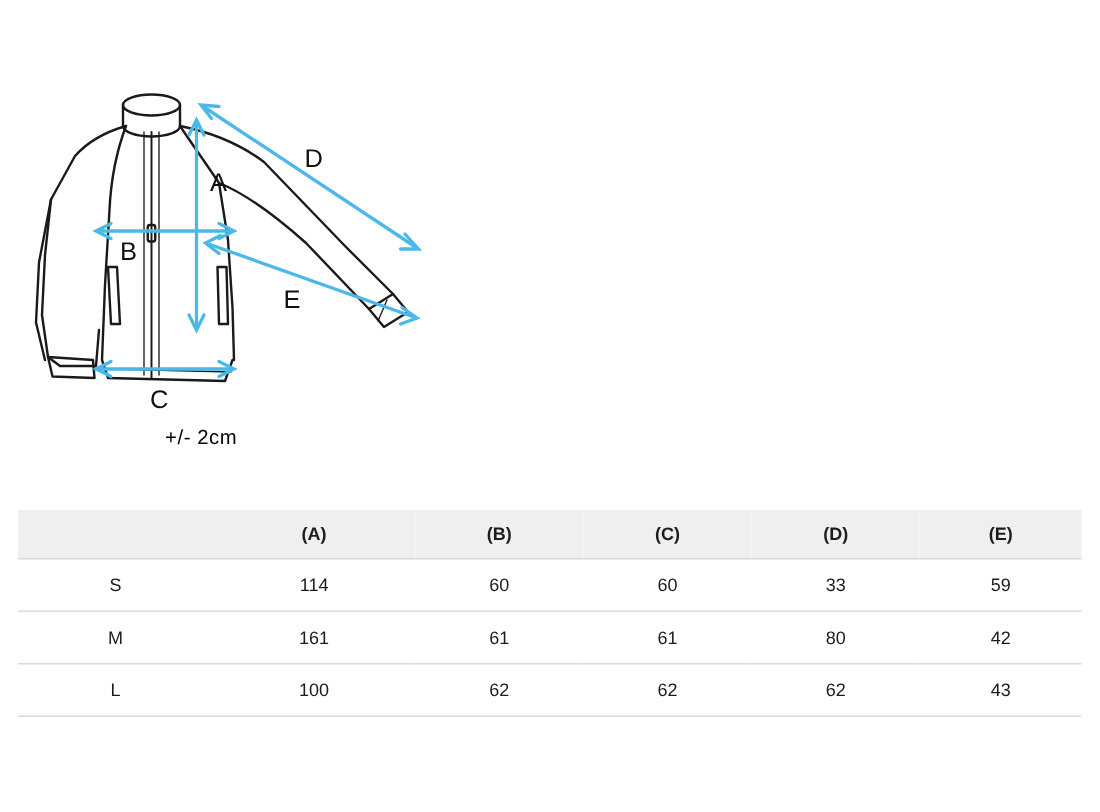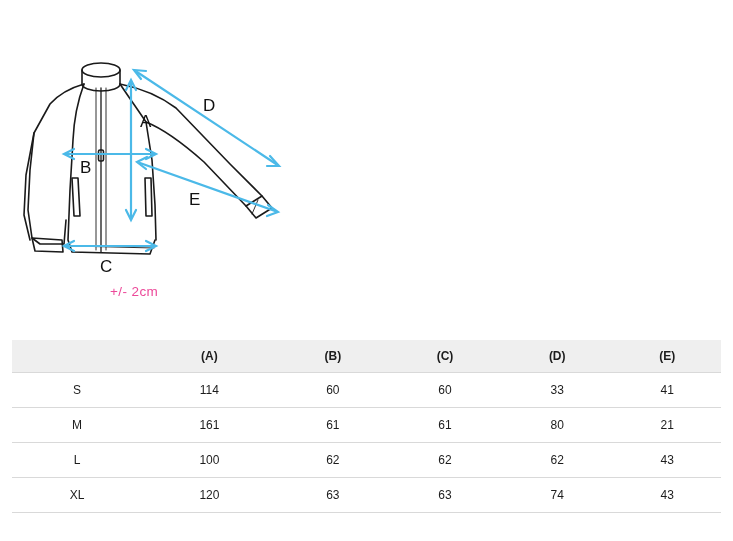--- a/index.html
+++ b/index.html
@@ -35,21 +35,21 @@
     position: absolute;
     font-size: 17px;
     color: #111;
     font-family: "Liberation Sans", sans-serif;
   }
   .tolerance-note {
     position: absolute;
     left: 110px;
     top: 284px;
     font-size: 13.5px;
-    color: #ec4899;
+    color: #000000;
     letter-spacing: 0.4px;
   }
   
   .size-table-wrap {
     position: absolute;
     left: 12px;
     top: 340px;
     width: 709px;
   }
   table.size-table {
@@ -173,43 +173,35 @@
           <th>(E)</th>
         </tr>
       </thead>
       <tbody>
         <tr>
           <td class="size-cell">S</td>
           <td>114</td>
           <td>60</td>
           <td>60</td>
           <td>33</td>
-          <td>41</td>
+          <td>59</td>
         </tr>
         <tr>
           <td class="size-cell">M</td>
           <td>161</td>
           <td>61</td>
           <td>61</td>
           <td>80</td>
-          <td>21</td>
+          <td>42</td>
         </tr>
         <tr>
           <td class="size-cell">L</td>
           <td>100</td>
           <td>62</td>
           <td>62</td>
           <td>62</td>
           <td>43</td>
         </tr>
-        <tr>
-          <td class="size-cell">XL</td>
-          <td>120</td>
-          <td>63</td>
-          <td>63</td>
-          <td>74</td>
-          <td>43</td>
-        </tr>
       </tbody>
     </table>
   </div>
 
 </div>
 
 </body></html>

